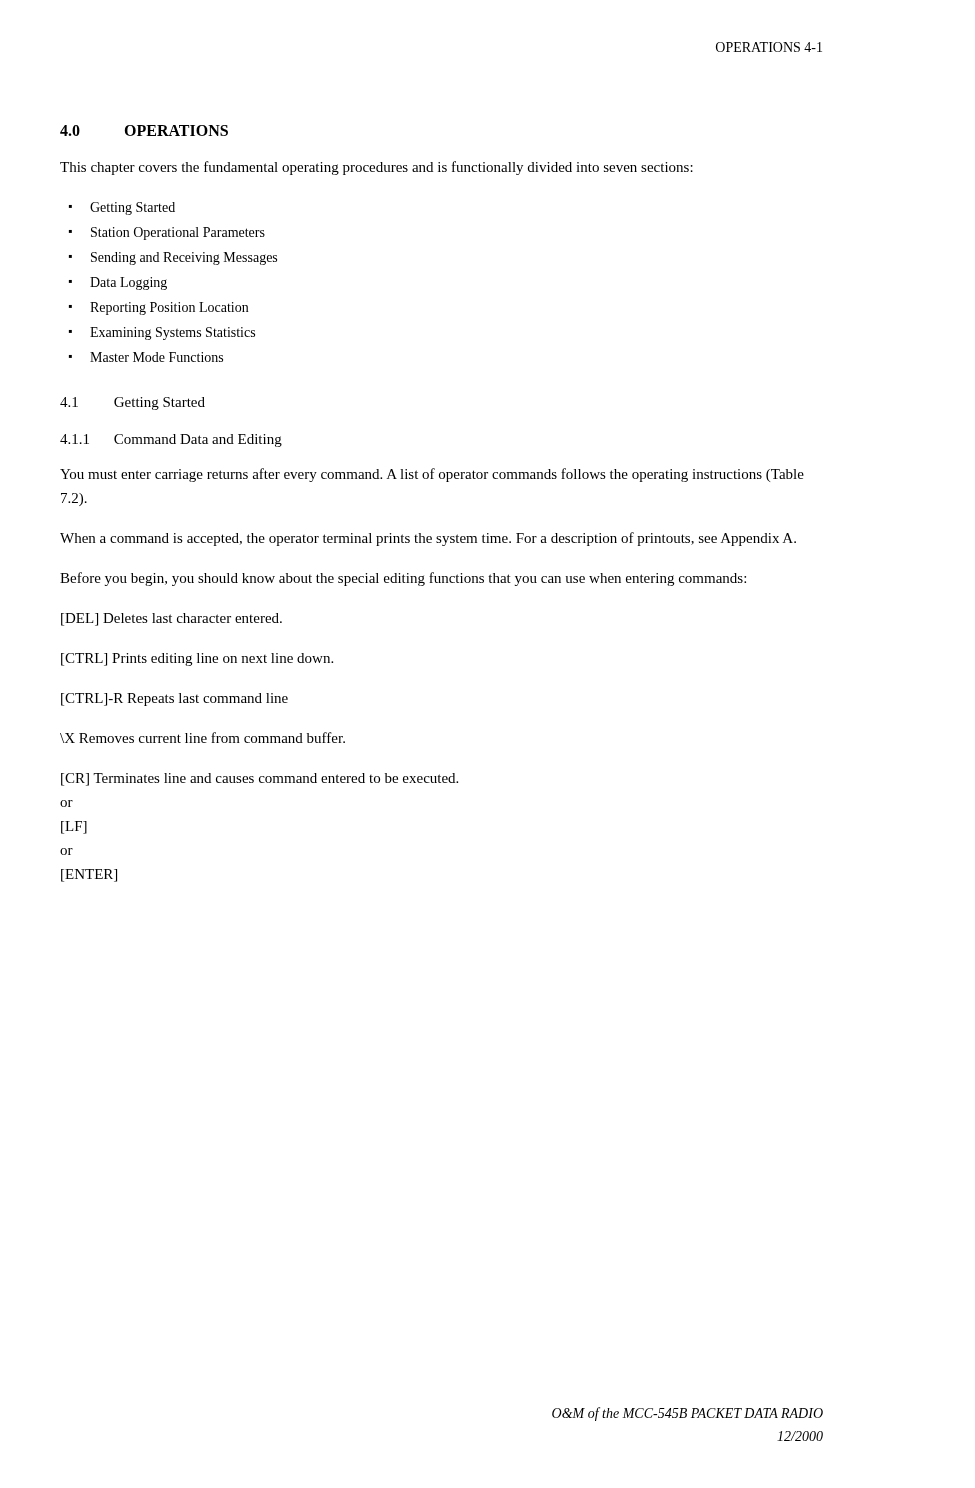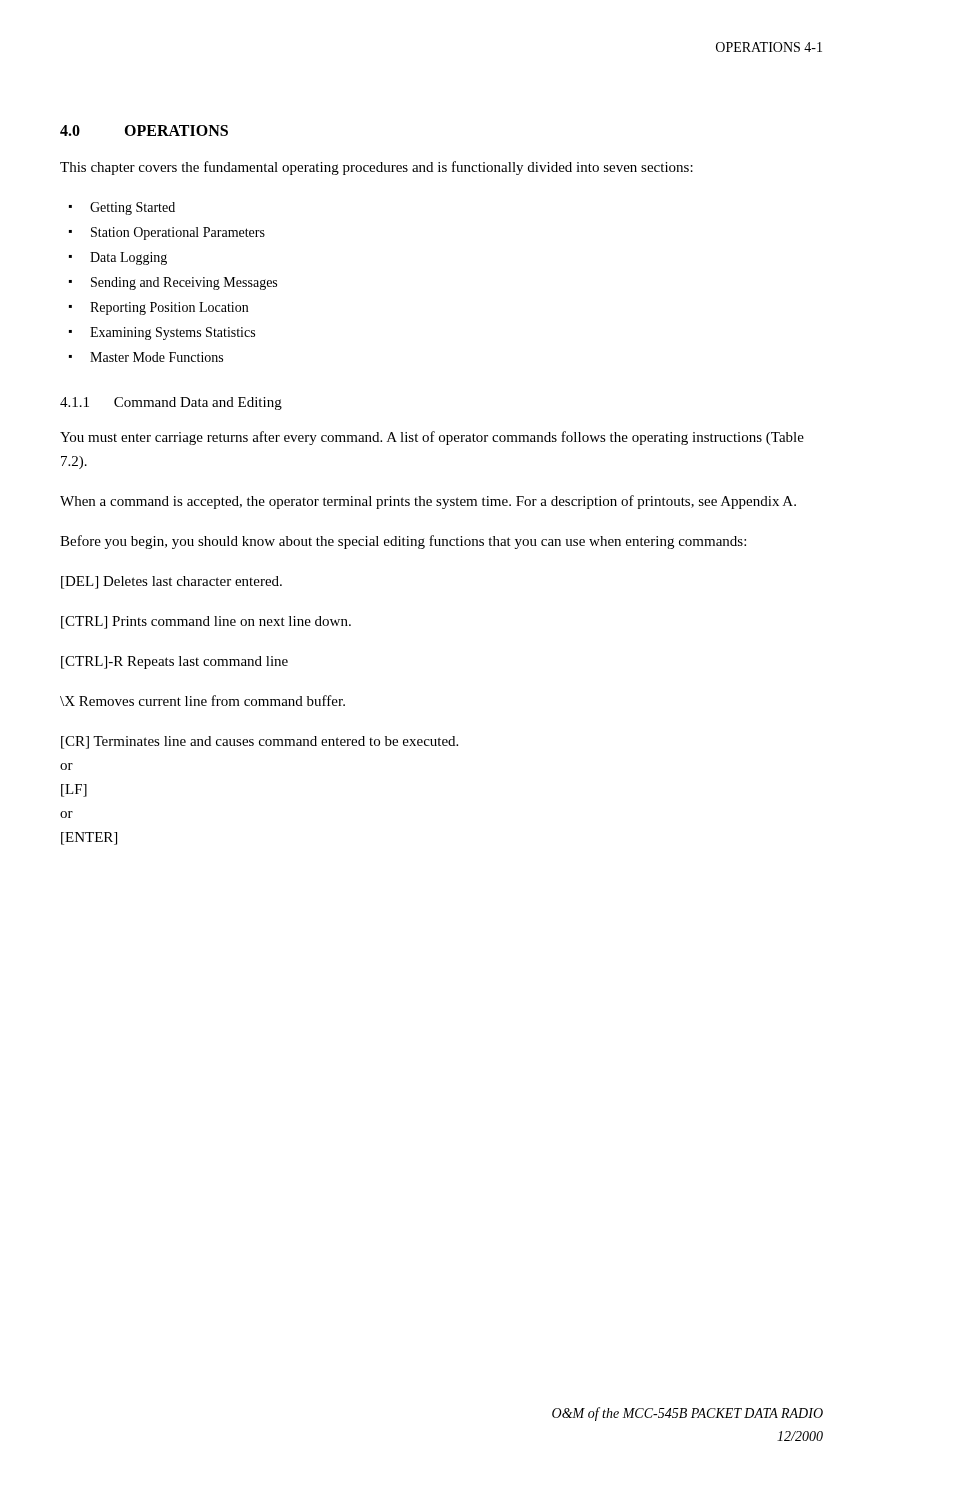--- a/index.html
+++ b/index.html
@@ -119,44 +119,48 @@
   <div class="section-title">
     <span class="section-number">4.0</span>
     <span>OPERATIONS</span>
   </div>
 
   <p class="intro-paragraph">This chapter covers the fundamental operating procedures and is functionally divided into seven sections:</p>
 
   <ul class="bullet-list">
     <li><span>Getting Started</span></li>
     <li><span>Station Operational Parameters</span></li>
+    <li><span>Sending and Receiving Messages</span></li>
     <li><span>Data Logging</span></li>
-    <li><span>Sending and Receiving Messages</span></li>
     <li><span>Reporting Position Location</span></li>
     <li><span>Examining Systems Statistics</span></li>
     <li><span>Master Mode Functions</span></li>
   </ul>
 
   <div class="spacer" style="margin-bottom: 24px;"></div>
 
+  <div class="subsection-title">
+    <span class="sub-number">4.1</span>
+    <span>Getting Started</span>
+  </div>
 
   <div class="subsection-title">
     <span class="sub-number">4.1.1</span>
     <span>Command Data and Editing</span>
   </div>
 
   <p class="paragraph">You must enter carriage returns after every command. A list of operator commands follows the operating instructions (Table 7.2).</p>
 
   <p class="paragraph">When a command is accepted, the operator terminal prints the system time. For a description of printouts, see Appendix A.</p>
 
   <p class="paragraph">Before you begin, you should know about the special editing functions that you can use when entering commands:</p>
 
   <div class="command-block">[DEL] Deletes last character entered.</div>
 
-  <div class="command-block">[CTRL] Prints command line on next line down.</div>
+  <div class="command-block">[CTRL] Prints editing line on next line down.</div>
 
   <div class="command-block">[CTRL]-R Repeats last command line</div>
 
   <div class="command-block">\X  Removes current line from command buffer.</div>
 
   <div class="command-block">
     <div>[CR]  Terminates line and causes command entered to be executed.</div>
     <div> or</div>
     <div>[LF]</div>
     <div> or</div>

